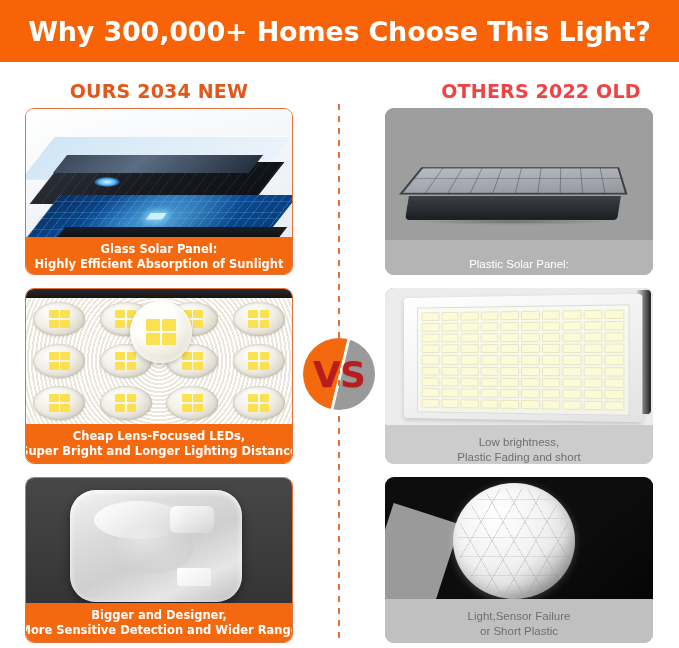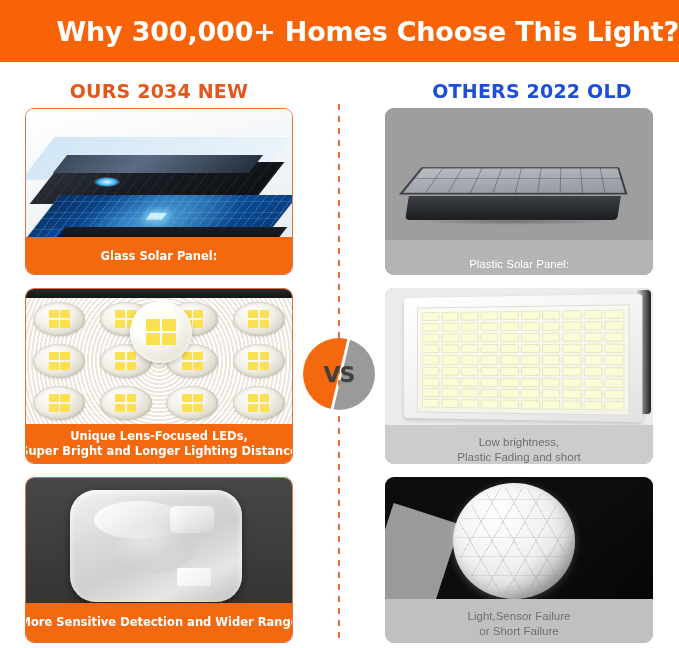--- a/index.html
+++ b/index.html
@@ -8,40 +8,40 @@
     background: #ffffff;
     font-family: "Liberation Sans", sans-serif;
     overflow: hidden;
   }
   #page { position: relative; width: 679px; height: 648px; background: #fff; }
 
   
   .header-band {
     position: absolute; left: 0; top: 0; width: 679px; height: 62px;
     background: #f96308;
-    display: flex; align-items: center; justify-content: flex-end;
+    display: flex; align-items: center; justify-content: center;
   }
   .header-title {
     color: #ffffff;
     font-size: 27px;
     font-weight: bold;
     letter-spacing: -0.2px;
     white-space: nowrap;
     font-family: "DejaVu Sans", sans-serif;
   }
 
   
   .col-head {
     position: absolute; top: 78px; height: 26px;
     display: flex; align-items: center; justify-content: center;
     font-size: 19px; font-weight: bold; letter-spacing: 0.2px;
     font-family: "DejaVu Sans", sans-serif;
   }
   .col-head.left  { left: 25px;  width: 268px; color: #e2581c; }
-  .col-head.right { left: 398px; width: 268px; color: #1d4ed8; }
+  .col-head.right { left: 407px; width: 268px; color: #ef4444; }
 
   
   .divider {
     position: absolute; left: 338px; top: 104px; width: 2px; height: 540px;
     background-image: linear-gradient(to bottom, #e2703a 0 6px, rgba(255,255,255,0) 6px 12px);
     background-size: 2px 12px;
   }
 
   
   .card {
@@ -282,21 +282,21 @@
   .vs-badge .half-l {
     position:absolute; inset:0; background:#f4690f;
     clip-path: polygon(0 0, 62% 0, 38% 100%, 0 100%);
   }
   .vs-badge .half-r {
     position:absolute; inset:0; background:#9a9a9a;
     clip-path: polygon(66% 0, 100% 0, 100% 100%, 42% 100%);
   }
   .vs-badge .vs-text {
     position:absolute; inset:0; display:flex; align-items:center; justify-content:center;
-    color:#404040; font-weight:bold; font-size:22px; letter-spacing:-1px;
+    color:#b91c1c; font-weight:bold; font-size:36px; letter-spacing:-1px;
     font-family:"DejaVu Sans", sans-serif;
     text-shadow: 0 1px 1px rgba(0,0,0,.12);
   }
 </style>
 </head>
 <body>
 
 <div id="page">
 
   <div class="header-band">
@@ -315,20 +315,21 @@
         <div class="dark-layer"></div>
         <div class="glass-sheen"></div>
         <div class="dark-edge"></div>
         <div class="hot-spot"></div>
         <div class="circuit-base"></div>
         <div class="base-edge"></div>
       </div>
     </div>
     <div class="cap ours">
       <span>Glass Solar Panel:</span>
+      <span>Highly Efficient Absorption of Sunlight</span>
     </div>
   </div>
 
   <div class="card other r1">
     <div class="media">
       <div class="plastic-solar">
         <div class="ps-top"></div>
         <div class="ps-body"></div>
         <div class="ps-shadow"></div>
       </div>
@@ -444,21 +445,21 @@
           <div class="chip">
               <i></i>
               <i></i>
               <i></i>
               <i></i>
             </div>
         </div>
       </div>
     </div>
     <div class="cap ours">
-      <span>Unique Lens-Focused LEDs,</span>
+      <span>Cheap Lens-Focused LEDs,</span>
       <span>Super Bright and Longer Lighting Distance</span>
     </div>
   </div>
 
   <div class="card other r2">
     <div class="media">
       <div class="smd-panel">
         <div class="smd-edge"></div>
         <div class="smd-housing">
           <div class="smd-inner">
@@ -565,33 +566,34 @@
   <div class="card ours r3">
     <div class="media">
       <div class="pir-big">
         <div class="pir-rect">
           <div class="pir-facet"></div>
           <div class="pir-chip"></div>
         </div>
       </div>
     </div>
     <div class="cap ours">
+      <span>Bigger and Designer,</span>
       <span>More Sensitive Detection and Wider Range</span>
     </div>
   </div>
 
   <div class="card other r3">
     <div class="media">
       <div class="pir-dome-wrap">
         <div class="pir-dome"></div>
       </div>
     </div>
     <div class="cap other dark-overlay">
       <span>Light,Sensor Failure</span>
-      <span>or Short Failure</span>
+      <span>or Short Plastic</span>
     </div>
   </div>
 
   <div class="vs-badge">
     <div class="half-l"></div>
     <div class="half-r"></div>
     <div class="vs-text">VS</div>
   </div>
 
 </div>

